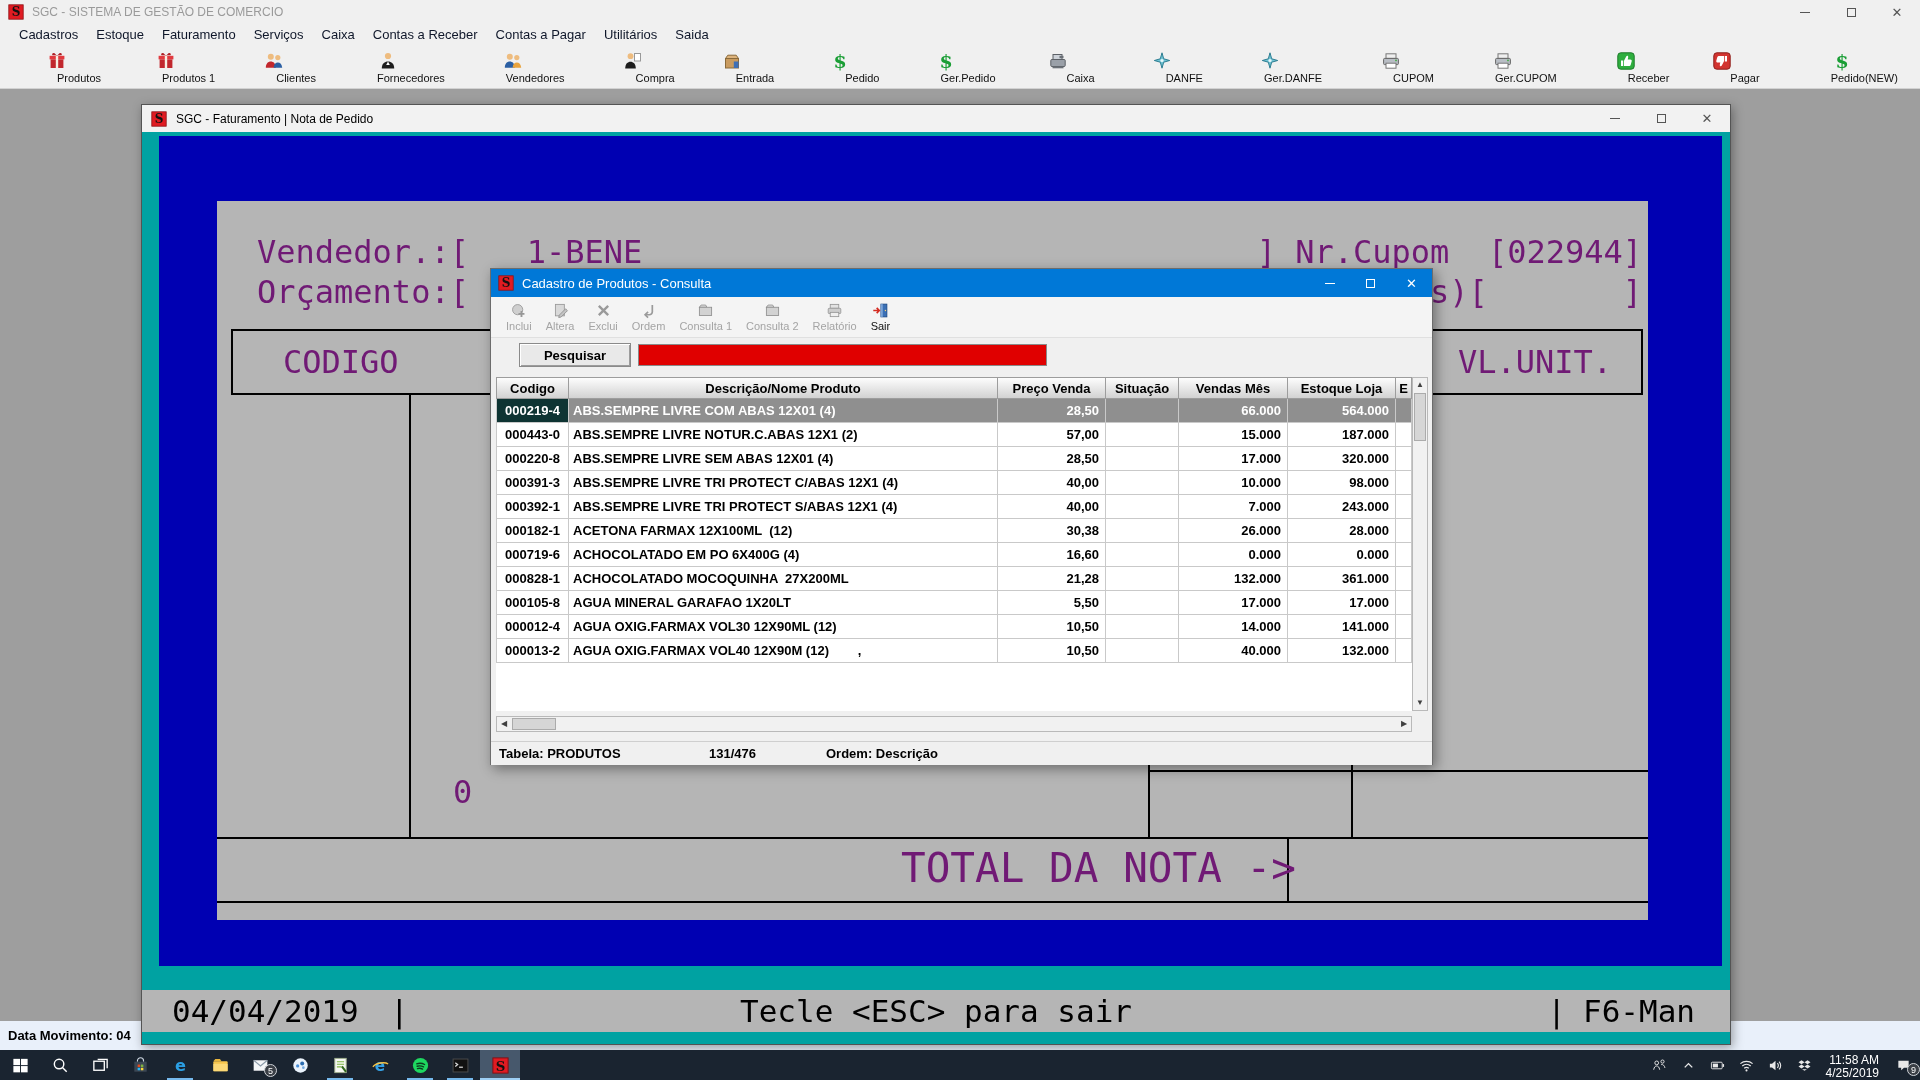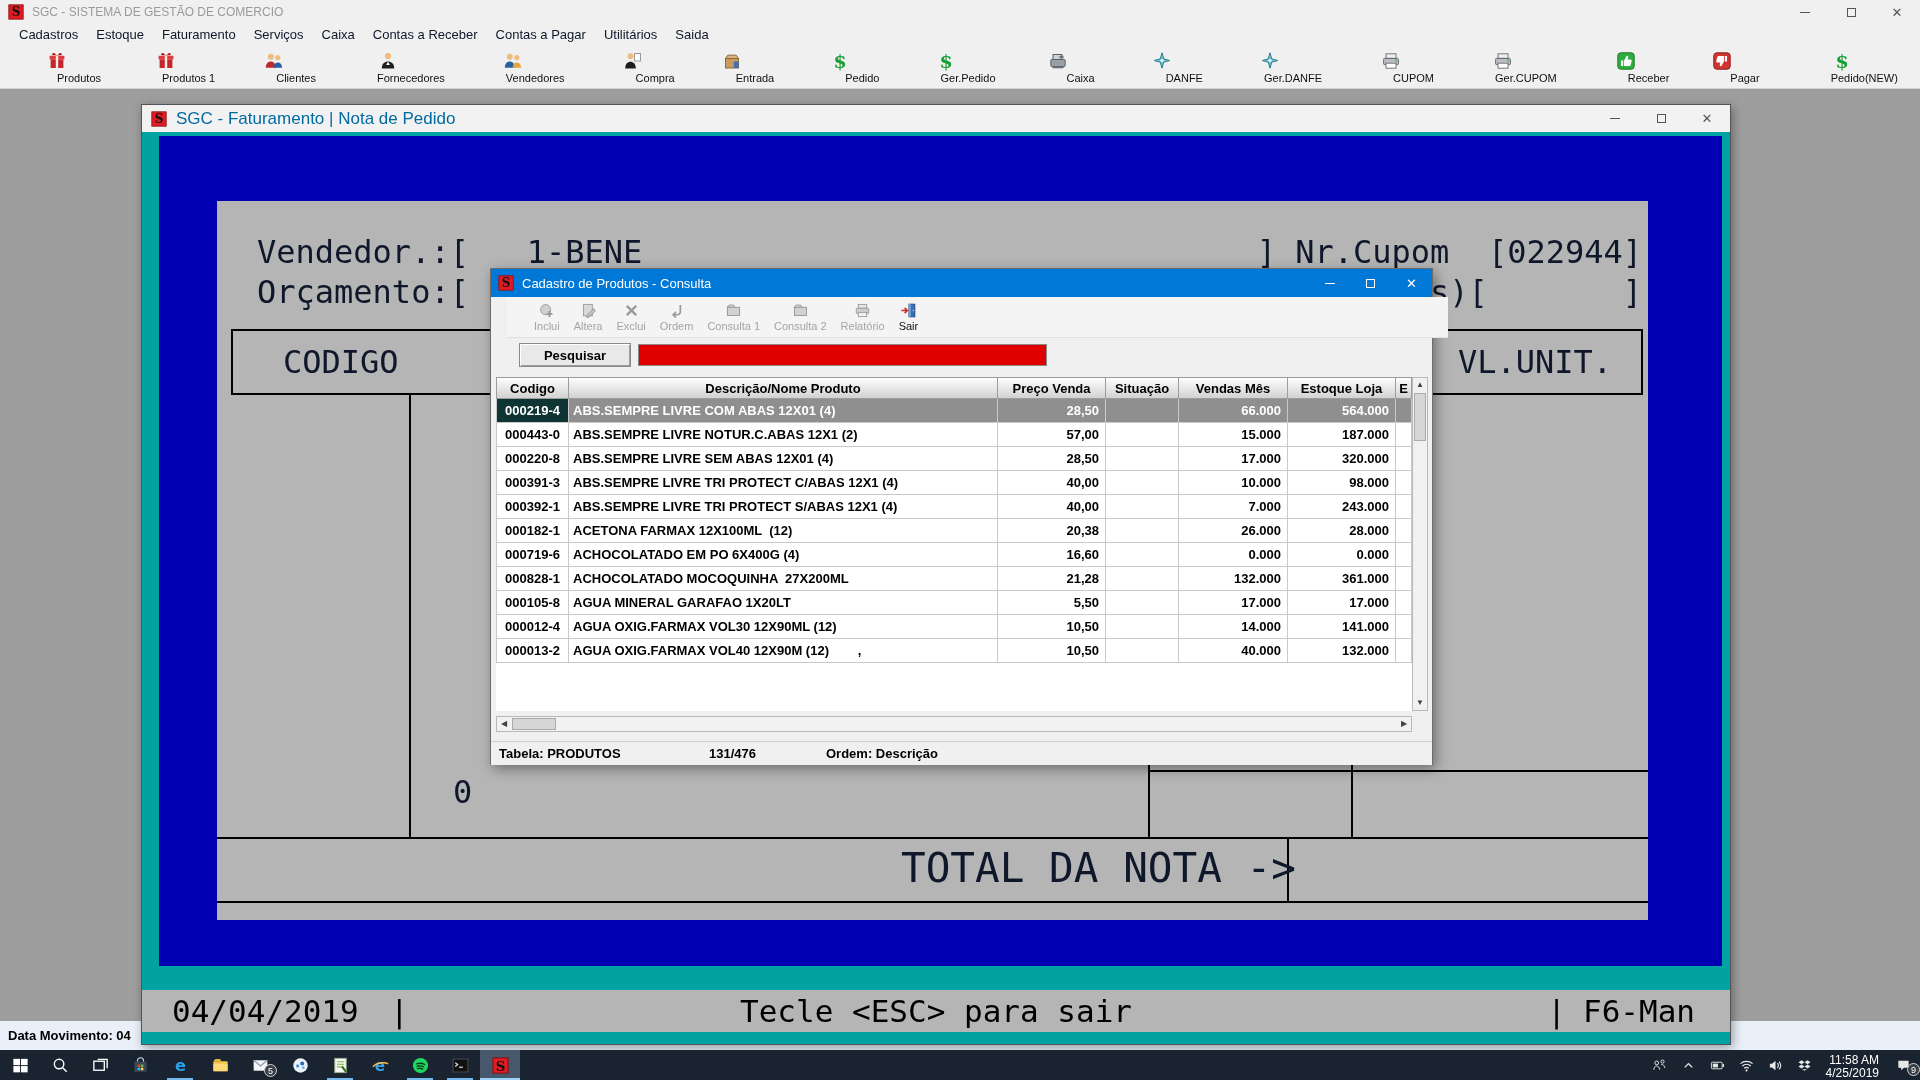--- a/index.html
+++ b/index.html
@@ -24,43 +24,43 @@
   .tbtn .ico svg { width:20px; height:20px; display:block; }
   .tbtn .lbl { font-size:11px; color:#111; margin-top:1px; white-space:nowrap;padding-left:45px; }
   .tsep { width:1px; background:#c9c9c9; margin:3px 5px; }
 
   .main-status { position:absolute; left:0; top:1021px; width:1920px; height:29px; background:#e9f0fa; display:flex; align-items:center; padding-left:8px; font-size:13px; font-weight:bold; color:#000; z-index:1; }
 
   
   .child { position:absolute; left:141px; top:104px; width:1590px; height:941px; background:#00a2a2; border:1px solid #545454; box-shadow:2px 3px 10px rgba(0,0,0,.35); z-index:10; }
   .child-titlebar { position:absolute; left:0; top:0; width:100%; height:27px; background:#f2f2f2; display:flex; align-items:center; }
   .child-titlebar .app-ico { margin-left:9px; }
-  .child-titlebar .title { margin-left:9px; font-size:17px; color:#0369a1; }
+  .child-titlebar .title { margin-left:9px; font-size:12px; color:#000000; }
   .blue-area { position:absolute; left:17px; top:31px; width:1563px; height:830px; background:#0000b2; }
   .panel { position:absolute; left:75px; top:96px; width:1431px; height:719px; background:#b5b5b5; color:#000; }
-  .dos { position:absolute; white-space:pre; font-family:"DejaVu Sans Mono",monospace; font-size:32px; line-height:34px; color:#0f172a; }
+  .dos { position:absolute; white-space:pre; font-family:"DejaVu Sans Mono",monospace; font-size:32px; line-height:34px; color:#701a75; }
   .ln { position:absolute; background:#000; }
   .hdr-box { position:absolute; left:14px; top:128px; width:1412px; height:66px; border:2px solid #000; }
   .footer-strip { position:absolute; left:0; top:885px; width:100%; height:42px; background:#b5b5b5; font-family:"DejaVu Sans Mono",monospace; font-size:31px; line-height:42px; }
   .footer-strip span { position:absolute; white-space:pre; }
   .fs-date { left:30px; }
   .fs-sep1 { left:248px; }
   .fs-msg  { left:0; width:100%; text-align:center; }
   .fs-sep2 { right:164px; }
   .fs-fkey { right:35px; }
 
   
   .dialog { position:absolute; left:490px; top:268px; width:943px; height:497px; background:#f0f0f0; border:1px solid #6c6c6c; box-shadow:3px 4px 12px rgba(0,0,0,.4); z-index:20; }
   .dlg-titlebar { position:absolute; left:0; top:0; width:100%; height:28px; background:#0078d7; display:flex; align-items:center; }
   .dlg-titlebar .app-ico { margin-left:7px; }
   .dlg-titlebar .title { margin-left:8px; font-size:13px; color:#fff; }
   .dlg-titlebar .win-btn { width:41px; color:#fff; }
   .dlg-titlebar .g-min { background:#fff; }
   .dlg-titlebar .g-max { border-color:#fff; }
-  .dlg-toolbar { position:absolute; left:16px; top:28px; width:100%; height:41px; background:#f4f4f4; border-bottom:1px solid #e0e0e0; display:flex; align-items:center; padding-left:20px; }
+  .dlg-toolbar { position:absolute; left:0; top:28px; width:100%; height:41px; background:#f4f4f4; border-bottom:1px solid #e0e0e0; display:flex; align-items:center; padding-left:8px; }
   .dbtn { display:flex; flex-direction:column; align-items:center; justify-content:center; padding:1px 7px; }
   .dbtn .ico svg { width:17px; height:17px; display:block; }
   .dbtn .lbl { font-size:11px; color:#111; margin-top:1px; white-space:nowrap; }
   .dbtn.disabled .lbl { color:#a4a4a4; }
   .pesq-btn { position:absolute; left:28px; top:74px; width:112px; height:24px; background:#e9e9e9; border:1px solid #8a8a8a; box-shadow:inset 1px 1px 0 #ffffff, inset -1px -1px 0 #9c9c9c; font-size:13px; font-weight:bold; color:#000; display:flex; align-items:center; justify-content:center; }
   .search-field { position:absolute; left:147px; top:75px; width:409px; height:22px; background:#e00000; border:1px solid #8a8a8a; color:#fff; font-size:13px; padding:0 4px; outline:none; }
 
   .grid { position:absolute; left:5px; top:108px; width:916px; height:334px; background:#fff; }
   .hrow { display:flex; }
   .hcell { height:22px; background:linear-gradient(#fdfdfd,#d2d2d2); border:1px solid #9d9d9d; border-left:none; font-weight:bold; font-size:13px; color:#000; display:flex; align-items:center; justify-content:center; overflow:hidden; white-space:nowrap; }
@@ -542,21 +542,21 @@
        <div class="cell w1">ABS.SEMPRE LIVRE TRI PROTECT S/ABAS 12X1 (4)</div>
        <div class="cell w2 num">40,00</div>
        <div class="cell w3"></div>
        <div class="cell w4 num">7.000</div>
        <div class="cell w5 num">243.000</div>
        <div class="cell w6"></div>
      </div>
         <div class="row">
        <div class="cell w0 codec">000182-1</div>
        <div class="cell w1">ACETONA FARMAX 12X100ML  (12)</div>
-       <div class="cell w2 num">20,38</div>
+       <div class="cell w2 num">30,38</div>
        <div class="cell w3"></div>
        <div class="cell w4 num">26.000</div>
        <div class="cell w5 num">28.000</div>
        <div class="cell w6"></div>
      </div>
         <div class="row">
        <div class="cell w0 codec">000719-6</div>
        <div class="cell w1">ACHOCOLATADO EM PO 6X400G (4)</div>
        <div class="cell w2 num">16,60</div>
        <div class="cell w3"></div>

